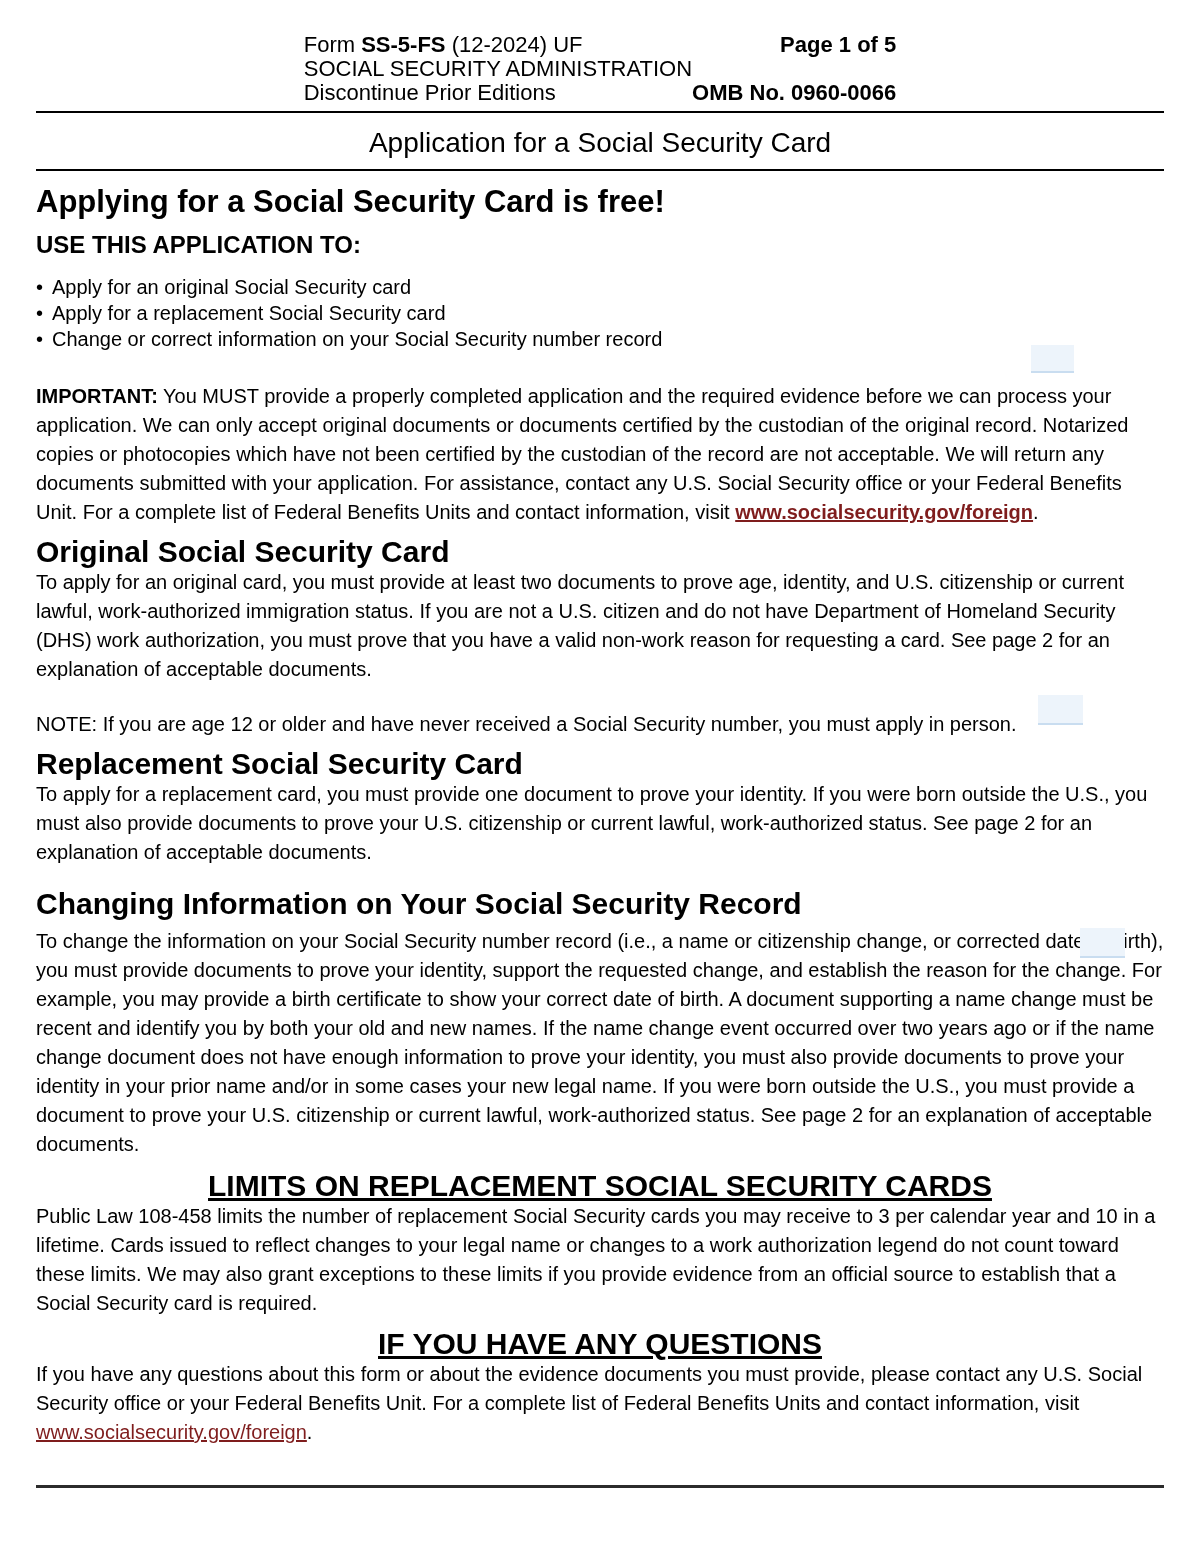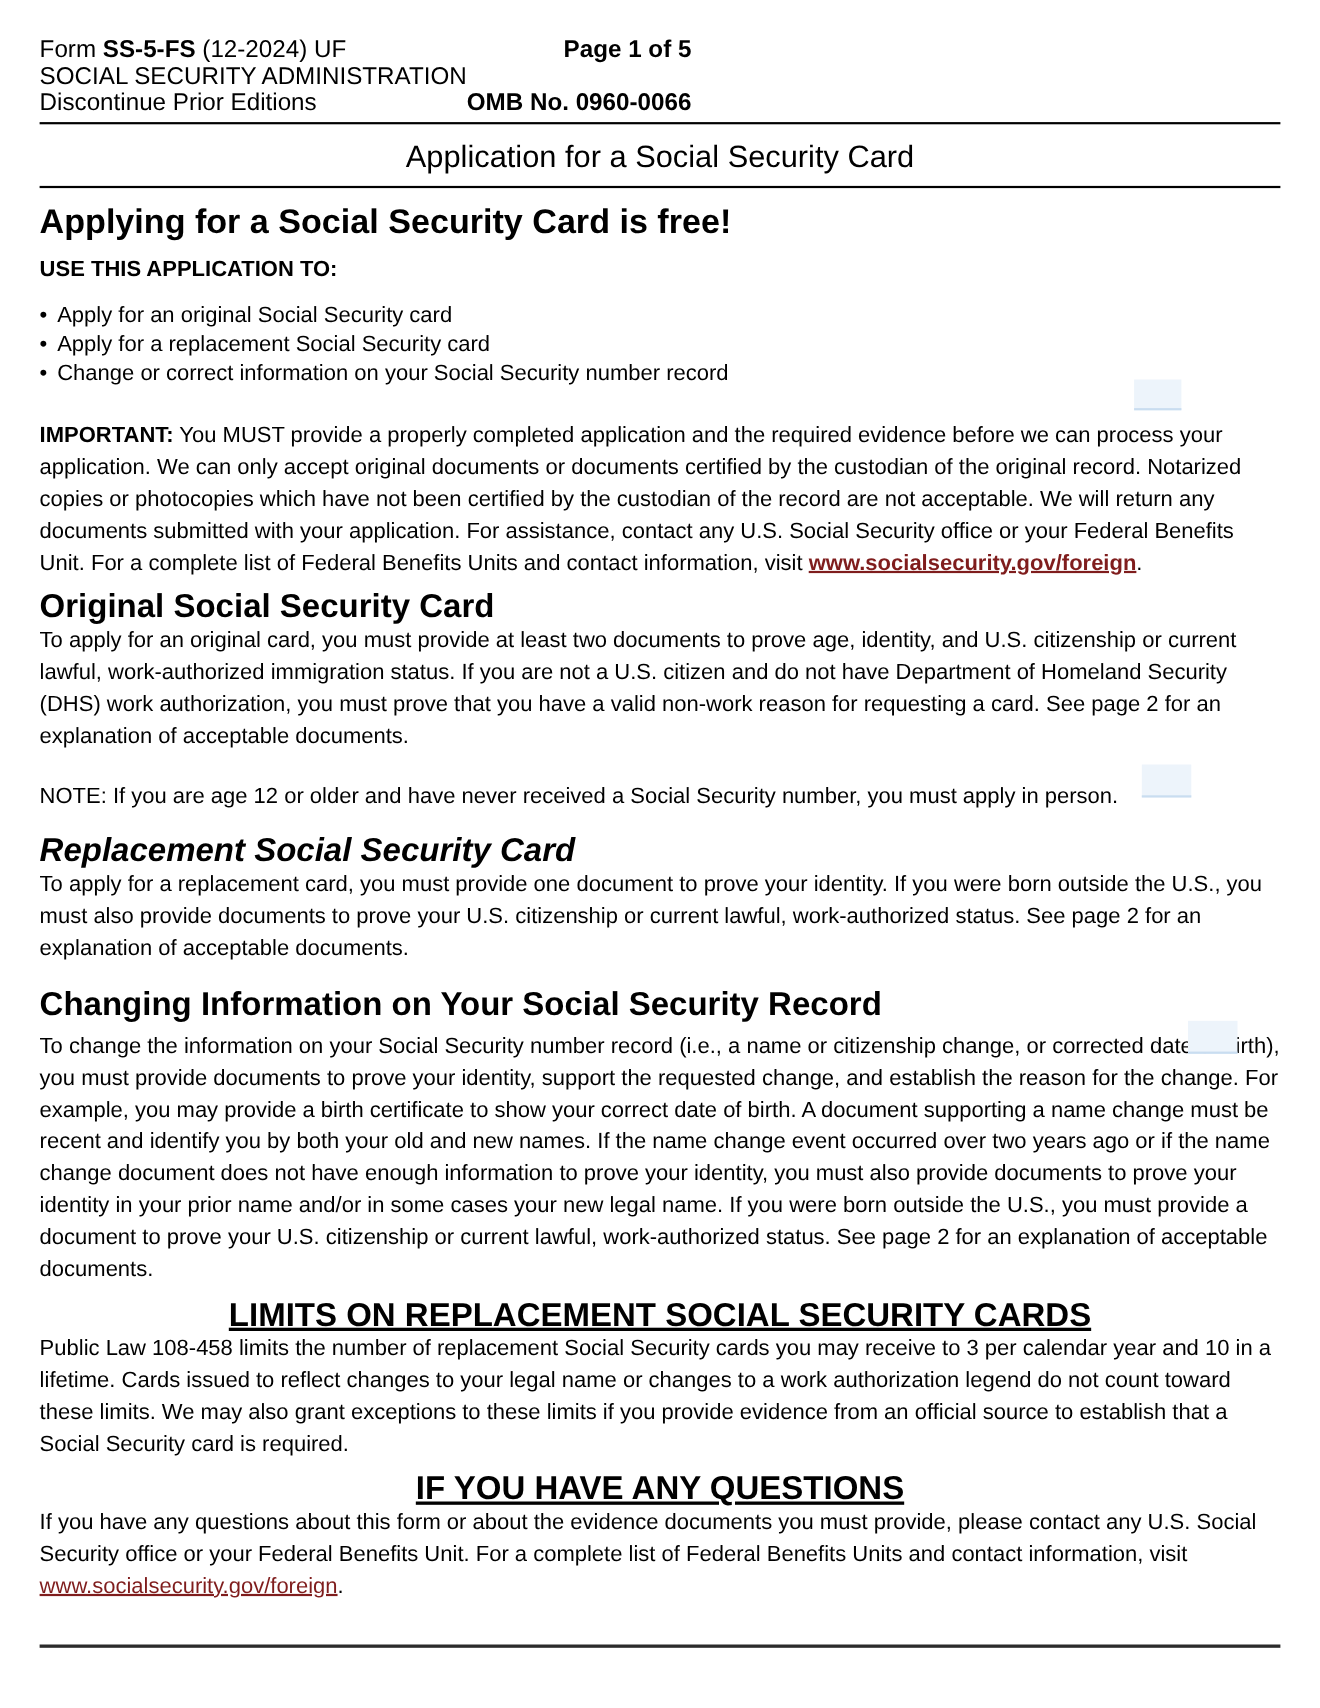--- a/index.html
+++ b/index.html
@@ -9,39 +9,39 @@
     height: 1553px;
     box-sizing: border-box;
     padding: 33px 36px 0 36px;
     background: #ffffff;
     color: #000000;
     font-family: "Liberation Sans", "DejaVu Sans", sans-serif;
     font-size: 20px;
     line-height: 29px;
     overflow: hidden;
   }
-  .header-row { display: flex; justify-content: flex-start; font-size: 22px; line-height: 24px; }
+  .header-row { display: flex; justify-content: center; font-size: 22px; line-height: 24px; }
   .header-right { text-align: right; font-weight: bold; }
   .hline { min-height: 24px; }
   b, .bold { font-weight: bold; }
   .rule { height: 0; border: 0; border-top: 2px solid #000; margin: 0; }
   .rule-top { margin-top: 6px; }
   .rule-title { margin-top: 10px; }
   .rule-bottom { margin-top: 38px; border-top: 3px solid #2b2b2b; }
   .doc-title { font-size: 28px; line-height: 33px; font-weight: normal; text-align: center; margin-top: 13px; }
   .free-heading { font-size: 31px; line-height: 36px; font-weight: bold; margin: 13px 0 0 0; }
-  .use-heading { font-size: 20px; line-height: 26px; font-weight: bold; margin: 12px 0 16px 0; }
+  .use-heading { font-size: 24px; line-height: 26px; font-weight: bold; margin: 12px 0 16px 0; }
   .bullets { margin-top: 16px; }
   .bullet-item { line-height: 26px; display: flex; }
   .bullet-marker { width: 16px; flex: 0 0 16px; }
   p { margin: 0; }
   .p-important { margin-top: 30px; }
   .sec-heading { font-size: 30px; line-height: 26px; font-weight: bold; margin: 0; }
   .h-original { margin-top: 12px; }
-  .h-replacement { margin-top: 22px; font-style: italic; }
+  .h-replacement { margin-top: 12px; }
   .h-changing { margin-top: 24px; }
   .h-limits { margin-top: 14px; text-align: center; text-decoration: underline; }
   .h-questions { margin-top: 13px; text-align: center; text-decoration: underline; }
   .p-body { margin-top: 3px; }
   .p-changing { margin-top: 10px; }
   .p-note { margin-top: 26px; }
   .link { color: #7f1d1d; text-decoration: underline; cursor: pointer; }
   .link-bold { font-weight: bold; }
   .field-highlight {
     position: absolute;

